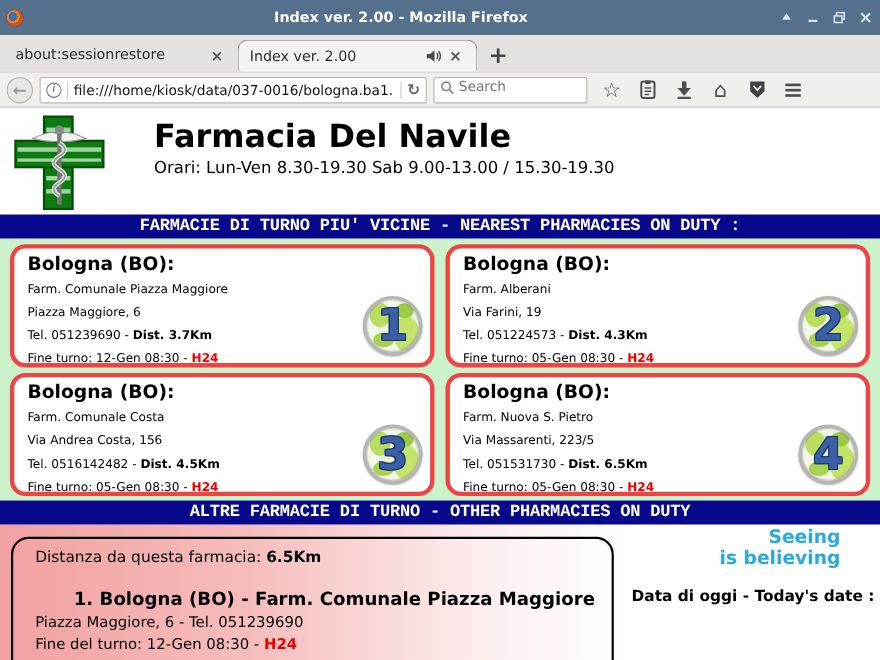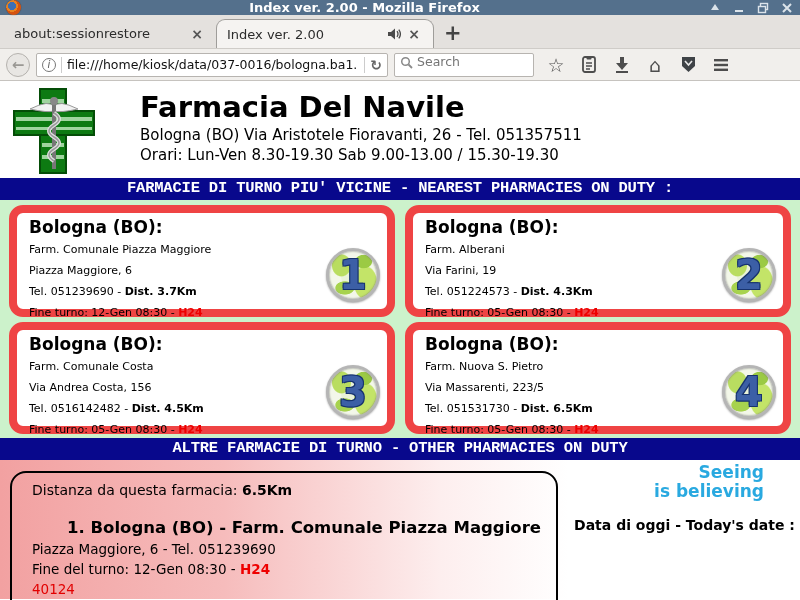--- a/index.html
+++ b/index.html
@@ -1,20 +1,20 @@
 <!DOCTYPE html>
 <html><head>
 <meta charset="utf-8">
 <style>
   * { margin:0; padding:0; box-sizing:border-box; }
   html,body { width:800px; height:600px; overflow:hidden; }
   body { font-family:"DejaVu Sans","Liberation Sans",sans-serif; background:#fff; position:relative; }
 
   
-  .titlebar { height:15px; background:#54708c; display:flex; align-items:center; padding:0 6px; }
+  .titlebar { height:32px; background:#54708c; display:flex; align-items:center; padding:0 6px; }
   .ff-logo { width:15px; height:15px; border-radius:50%; flex:0 0 auto;
     background:radial-gradient(circle at 40% 40%, #3d6fb4 0 4px, #e8821e 4px 6px, #d5520e 6px 8px);
     box-shadow:0 0 1px #222; }
   .win-title { flex:1; text-align:center; color:#fff; font-size:13px; font-weight:bold; }
   .win-controls { display:flex; gap:10px; align-items:center; }
   .win-btn { width:14px; height:14px; display:flex; align-items:center; justify-content:center; cursor:default; }
   .win-btn svg { display:block; }
 
   
   .tabbar { height:33px; background:#e4e1de; display:flex; align-items:flex-end; padding:0 4px; }
@@ -58,21 +58,21 @@
   .site-line { font-size:15px; color:#000; line-height:20px; }
 
   
   .banner { height:22px; background:#08088c; color:#fff; text-align:center; font-weight:bold;
     font-size:15.5px; line-height:21px; letter-spacing:-0.2px;font-family:Liberation Mono, monospace; }
   .banner1 { margin-top:0; }
 
   
   .cards { height:238px; background:#ccf2cb; padding:5px 9px 4px 9px;
     display:grid; grid-template-columns:1fr 1fr; grid-template-rows:112px 112px; gap:5px 10px; }
-  .card { background:#fff; border:8px solid #ef4444; border-radius:14px; padding:3px 12px; position:relative; }
+  .card { background:#fff; border:4px solid #ef4444; border-radius:14px; padding:3px 12px; position:relative; }
   .card-city { font-size:17px; font-weight:bold; line-height:23px; }
   .card-line { font-size:11px; line-height:21px; }
   .bold { font-weight:bold; }
   .h24 { color:#ee0000; font-weight:bold; }
   .badge { position:absolute; right:7px; bottom:7px; width:54px; height:54px; border-radius:50%;
     border:3px solid #b5b5b5; box-shadow:inset 0 0 2px #777, 0 1px 2px rgba(0,0,0,.35);
     background:
       radial-gradient(closest-side at 26% 30%, #b9dd60 0 9px, transparent 10px),
       radial-gradient(closest-side at 72% 22%, #9bca44 0 8px, transparent 9px),
       radial-gradient(closest-side at 76% 66%, #c3e468 0 11px, transparent 12px),
@@ -217,21 +217,20 @@
       <rect x="32" y="12" width="22" height="4" fill="#9fd49e"></rect>
       <path d="M20 22 Q40 12 44 20 Q48 12 68 22 Q50 26 44 24 Q38 26 20 22 Z" fill="#f2f2f2" stroke="#999" stroke-width="1"></path>
       <rect x="42" y="16" width="4" height="66" fill="#777"></rect>
       <circle cx="44" cy="14" r="4" fill="#888"></circle>
       <path d="M44 26 q10 6 0 12 q-10 6 0 12 q10 6 0 12 q-10 6 0 12" fill="none" stroke="#e0e0e0" stroke-width="4"></path>
       <path d="M44 26 q10 6 0 12 q-10 6 0 12 q10 6 0 12 q-10 6 0 12" fill="none" stroke="#9a9a9a" stroke-width="1.5"></path>
     </svg>
   </div>
   <div class="head-text">
     <div class="site-title">Farmacia Del Navile</div>
-    <div class="site-line">Bologna (BO) Via Aristotele Fioravanti, 26 - Tel. 051357511</div>
     <div class="site-line">Orari: Lun-Ven 8.30-19.30 Sab 9.00-13.00 / 15.30-19.30</div>
   </div>
 </div>
 
 <div class="banner banner1">FARMACIE DI TURNO PIU' VICINE - NEAREST PHARMACIES ON DUTY :</div>
 
 <div class="cards">
 
   <div class="card">
     <div class="card-city">Bologna (BO):</div>

